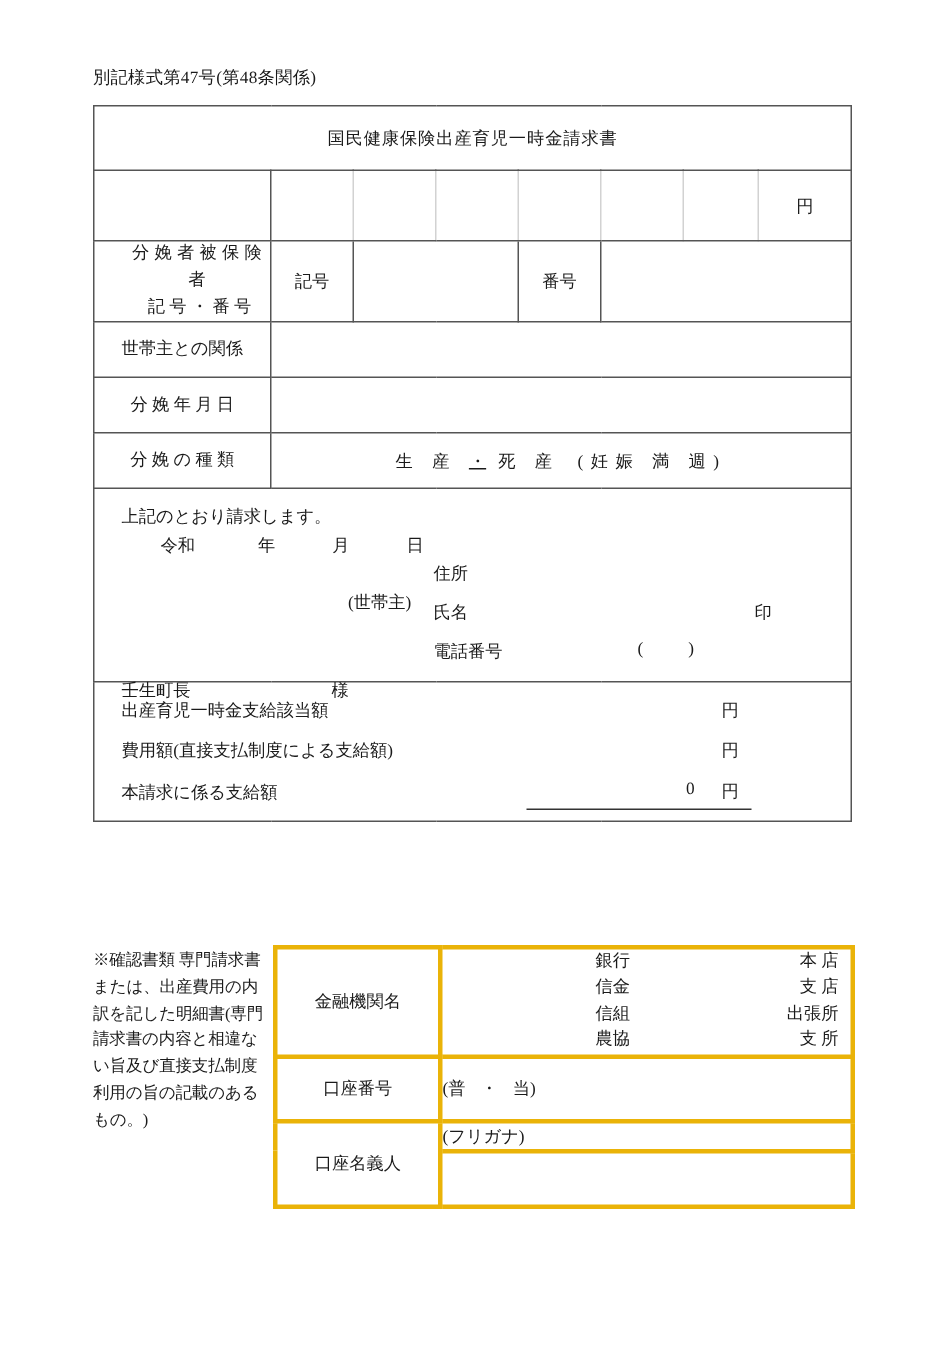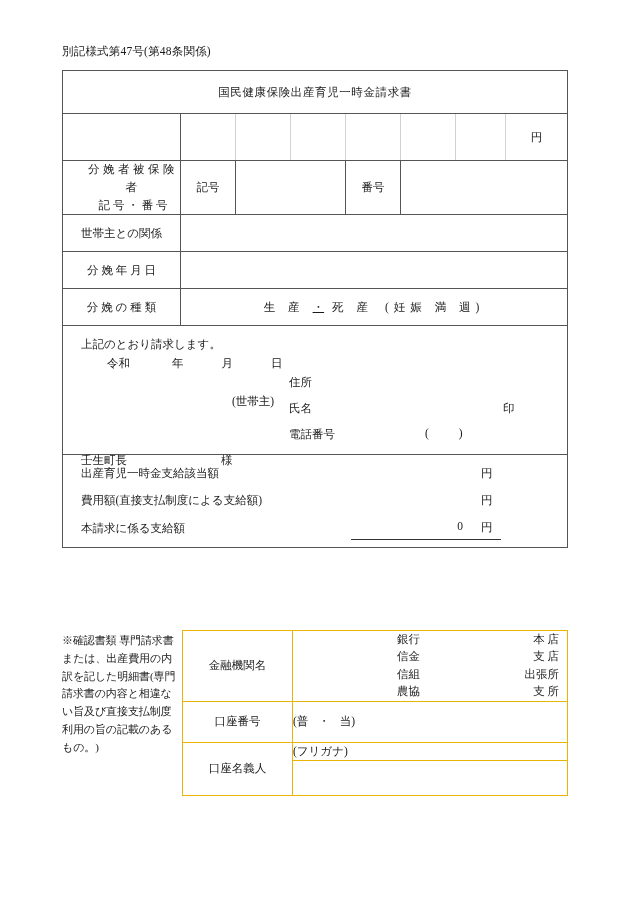--- a/index.html
+++ b/index.html
@@ -161,21 +161,21 @@
 
   .bank-table {
     position: absolute;
     left: 182px;
     top: 630px;
     width: 385px;
     border-collapse: collapse;
     table-layout: fixed;
   }
   .bank-table td {
-    border: 1px solid #eab308;
+    border: 3px solid #eab308;
     padding: 0;
     font-size: 11.5px;
     vertical-align: middle;
   }
   .bank-lbl { text-align: center; }
   .bank-kinds { padding: 6px 0 6px 0; }
   .kinds-inner {
     display: flex;
     justify-content: flex-end;
     gap: 0;

